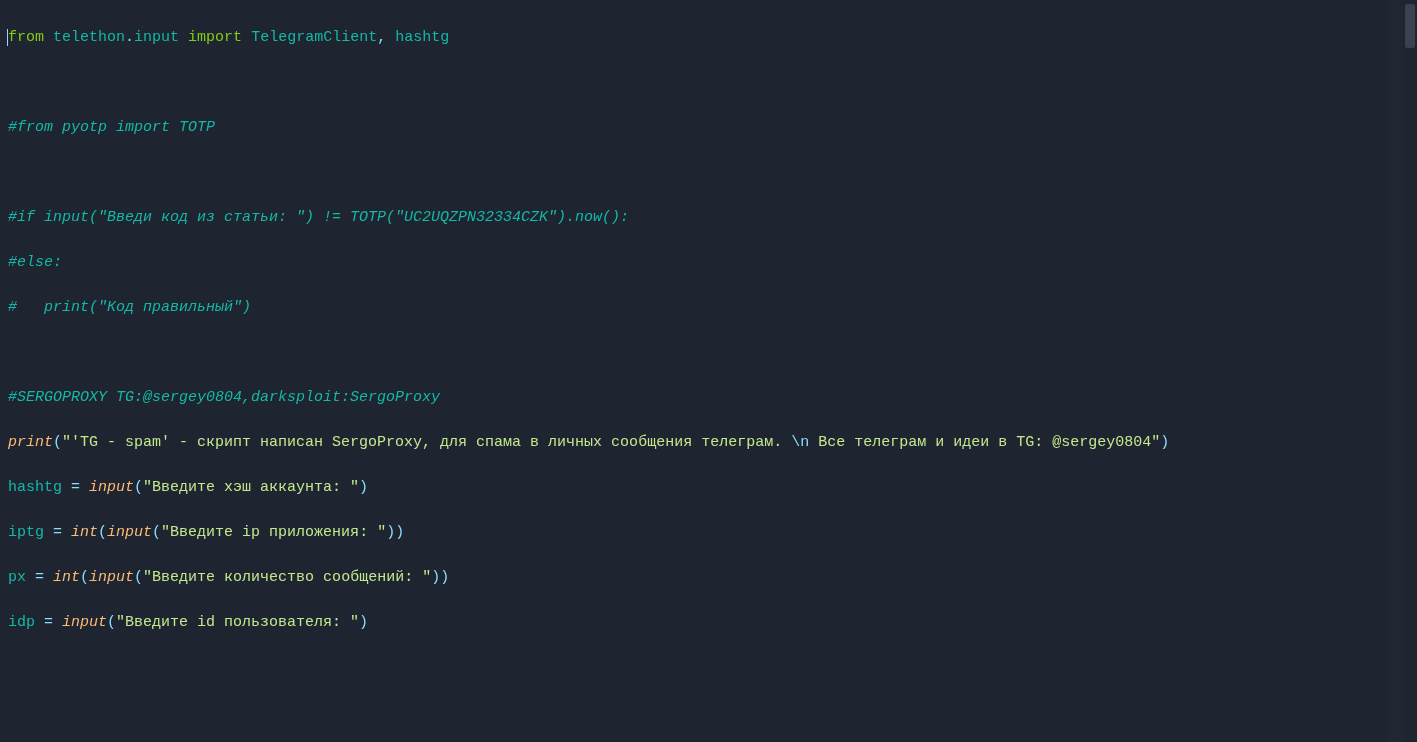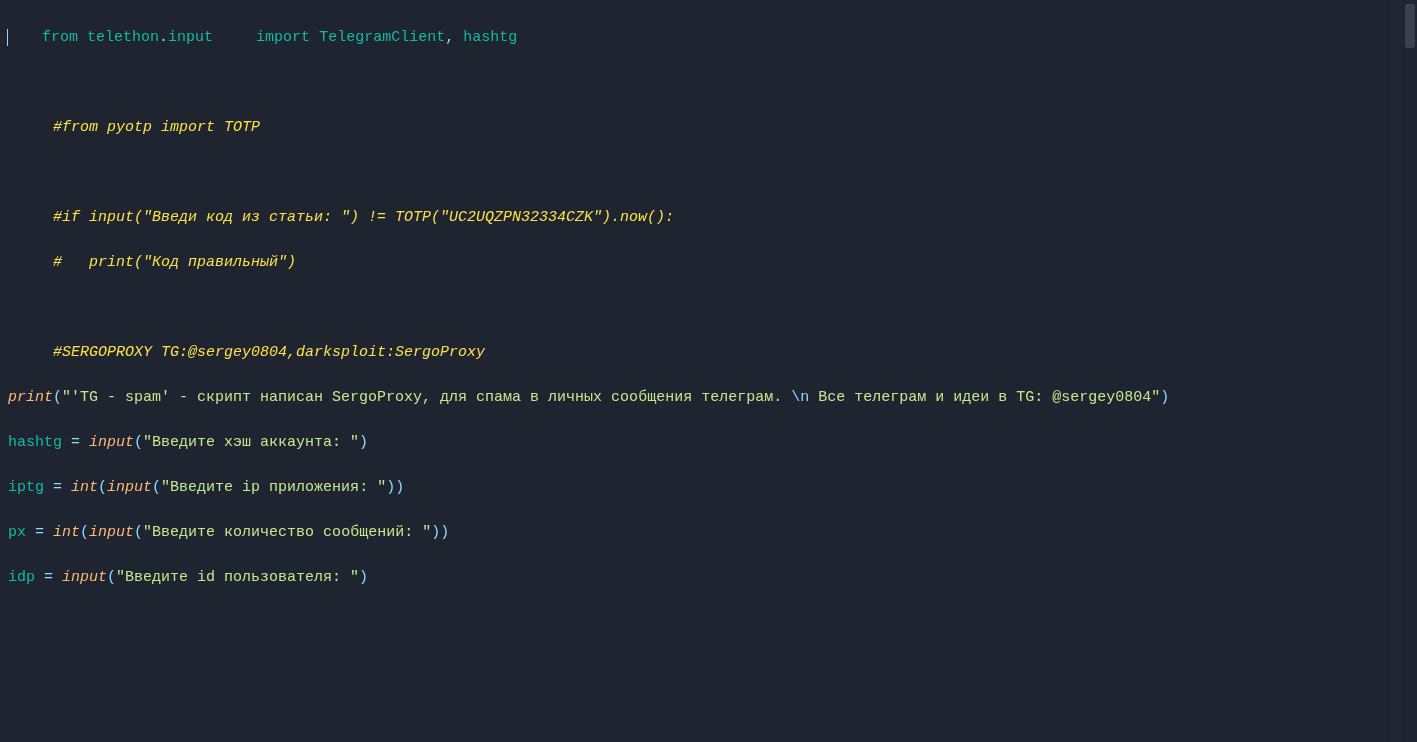--- a/index.html
+++ b/index.html
@@ -12,27 +12,27 @@
     width: 1417px;
     height: 742px;
     overflow: hidden;
     position: relative;
   }
   .editor {
     padding: 4px 8px;
     white-space: pre;
   }
   .line { height: 22.5px; }
-  .kw   { color: #14b8a6; margin-left: 34px; }             
+  .kw   { color: #84cc16; }             
   .pun  { color: #89ddff; }
   .builtin { color: #fdba74; font-style: italic; } 
   .var  { color: #14b8a6; }
   .str  { color: #c3e88d; }
   .esc  { color: #89ddff; }
-  .cmt  { color: #fde047; font-style: italic; margin-left: 45px; }
+  .cmt  { color: #14b8a6; font-style: italic; }
   .cursor {
     border-left: 1px solid #a0d0ff;
     margin-left: -1px;
   }
   .scrollbar-track {
     position: absolute;
     right: 0;
     top: 0;
     width: 14px;
     height: 100%;
@@ -59,20 +59,21 @@
 </style>
 </head>
 <body>
 
 <div class="editor">
 <div class="line"><span class="cursor"></span><span class="kw">from</span><span> </span><span class="var">telethon</span><span class="pun">.</span><span class="var">input</span><span> </span><span class="kw">import</span><span> </span><span class="var">TelegramClient</span><span class="pun">, </span><span class="var">hashtg</span></div>
 <div class="line"></div>
 <div class="line"><span class="cmt">#from pyotp import TOTP</span></div>
 <div class="line"></div>
 <div class="line"><span class="cmt">#if input("Введи код из статьи: ") != TOTP("UC2UQZPN32334CZK").now():</span></div>
+<div class="line"><span class="cmt">#else:</span></div>
 <div class="line"><span class="cmt">#   print("Код правильный")</span></div>
 <div class="line"></div>
 <div class="line"><span class="cmt">#SERGOPROXY TG:@sergey0804,darksploit:SergoProxy</span></div>
 <div class="line"><span class="builtin">print</span><span class="pun">(</span><span class="str">"'TG - spam' - скрипт написан SergoProxy, для спама в личных сообщения телеграм. </span><span class="esc">\n</span><span class="str"> Все телеграм и идеи в TG: @sergey0804"</span><span class="pun">)</span></div>
 <div class="line"><span class="var">hashtg</span><span class="pun"> = </span><span class="builtin">input</span><span class="pun">(</span><span class="str">"Введите хэш аккаунта: "</span><span class="pun">)</span></div>
 <div class="line"><span class="var">iptg</span><span class="pun"> = </span><span class="builtin">int</span><span class="pun">(</span><span class="builtin">input</span><span class="pun">(</span><span class="str">"Введите ip приложения: "</span><span class="pun">)</span><span class="pun">)</span></div>
 <div class="line"><span class="var">px</span><span class="pun"> = </span><span class="builtin">int</span><span class="pun">(</span><span class="builtin">input</span><span class="pun">(</span><span class="str">"Введите количество сообщений: "</span><span class="pun">)</span><span class="pun">)</span></div>
 <div class="line"><span class="var">idp</span><span class="pun"> = </span><span class="builtin">input</span><span class="pun">(</span><span class="str">"Введите id пользователя: "</span><span class="pun">)</span></div>
 
 

